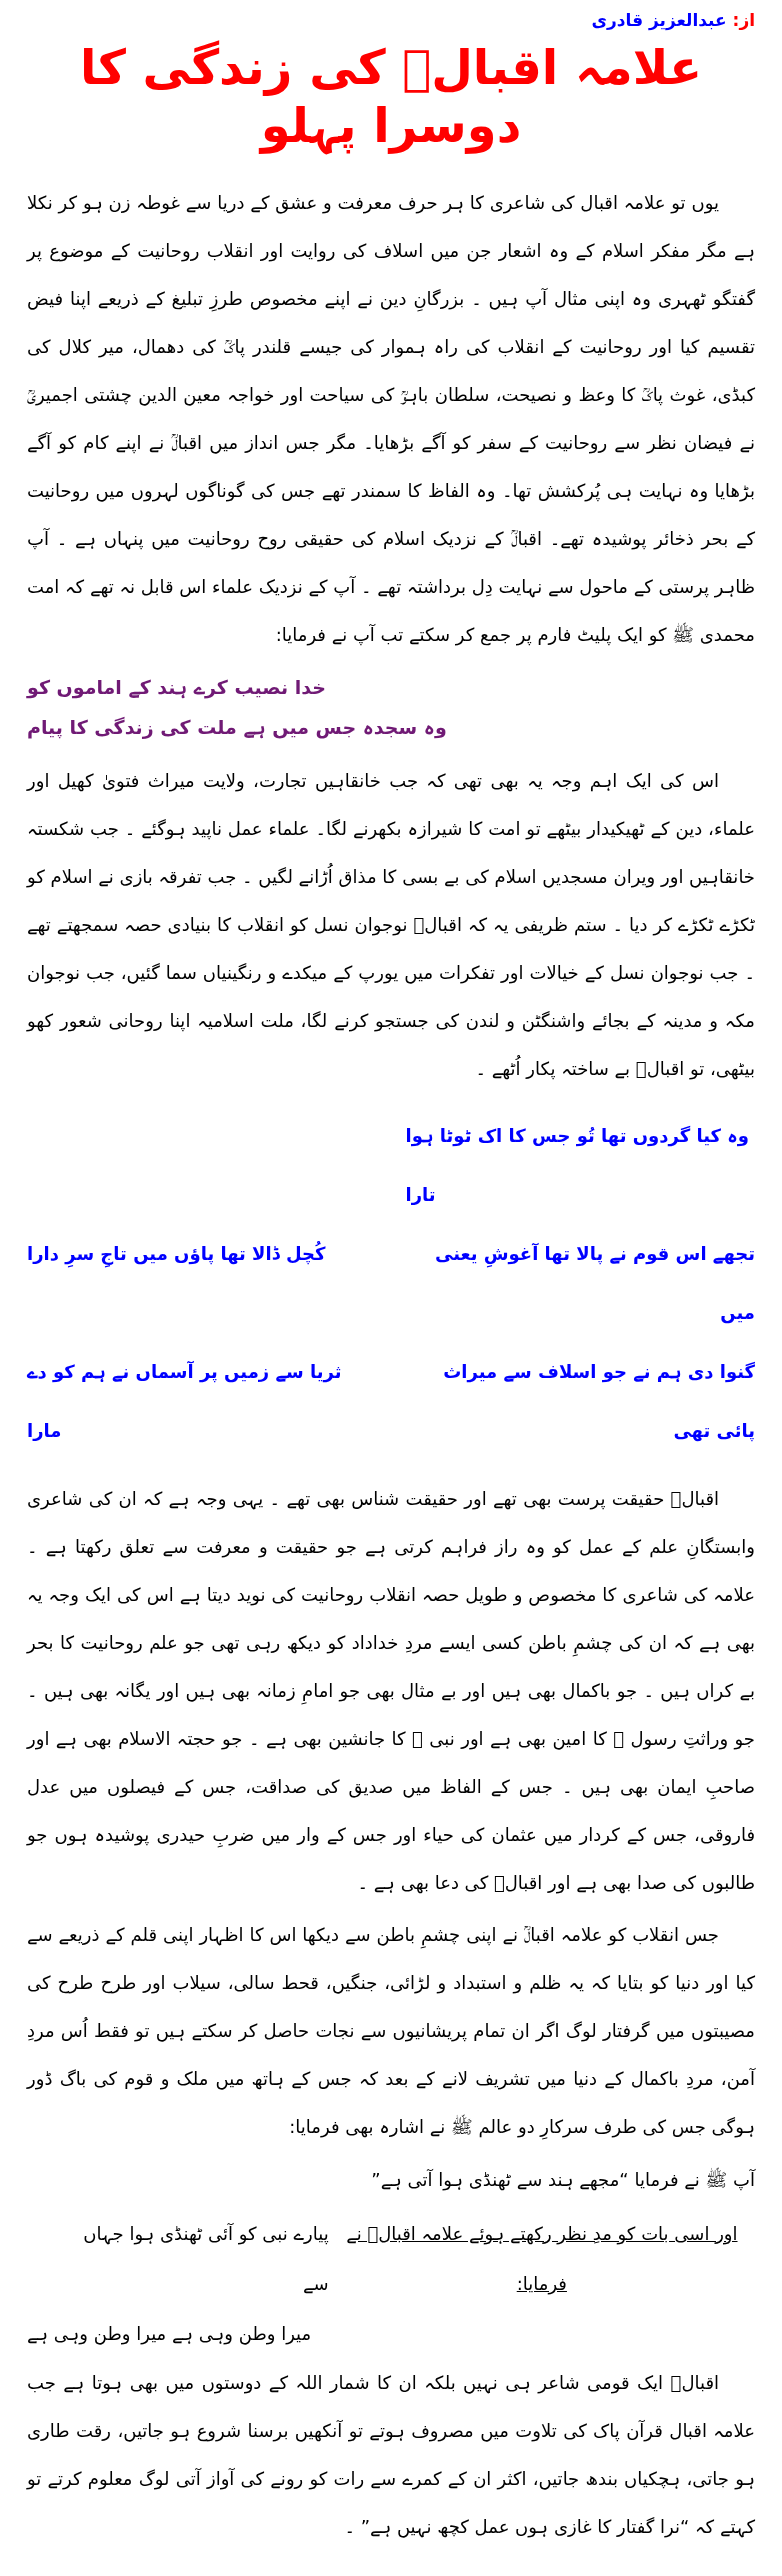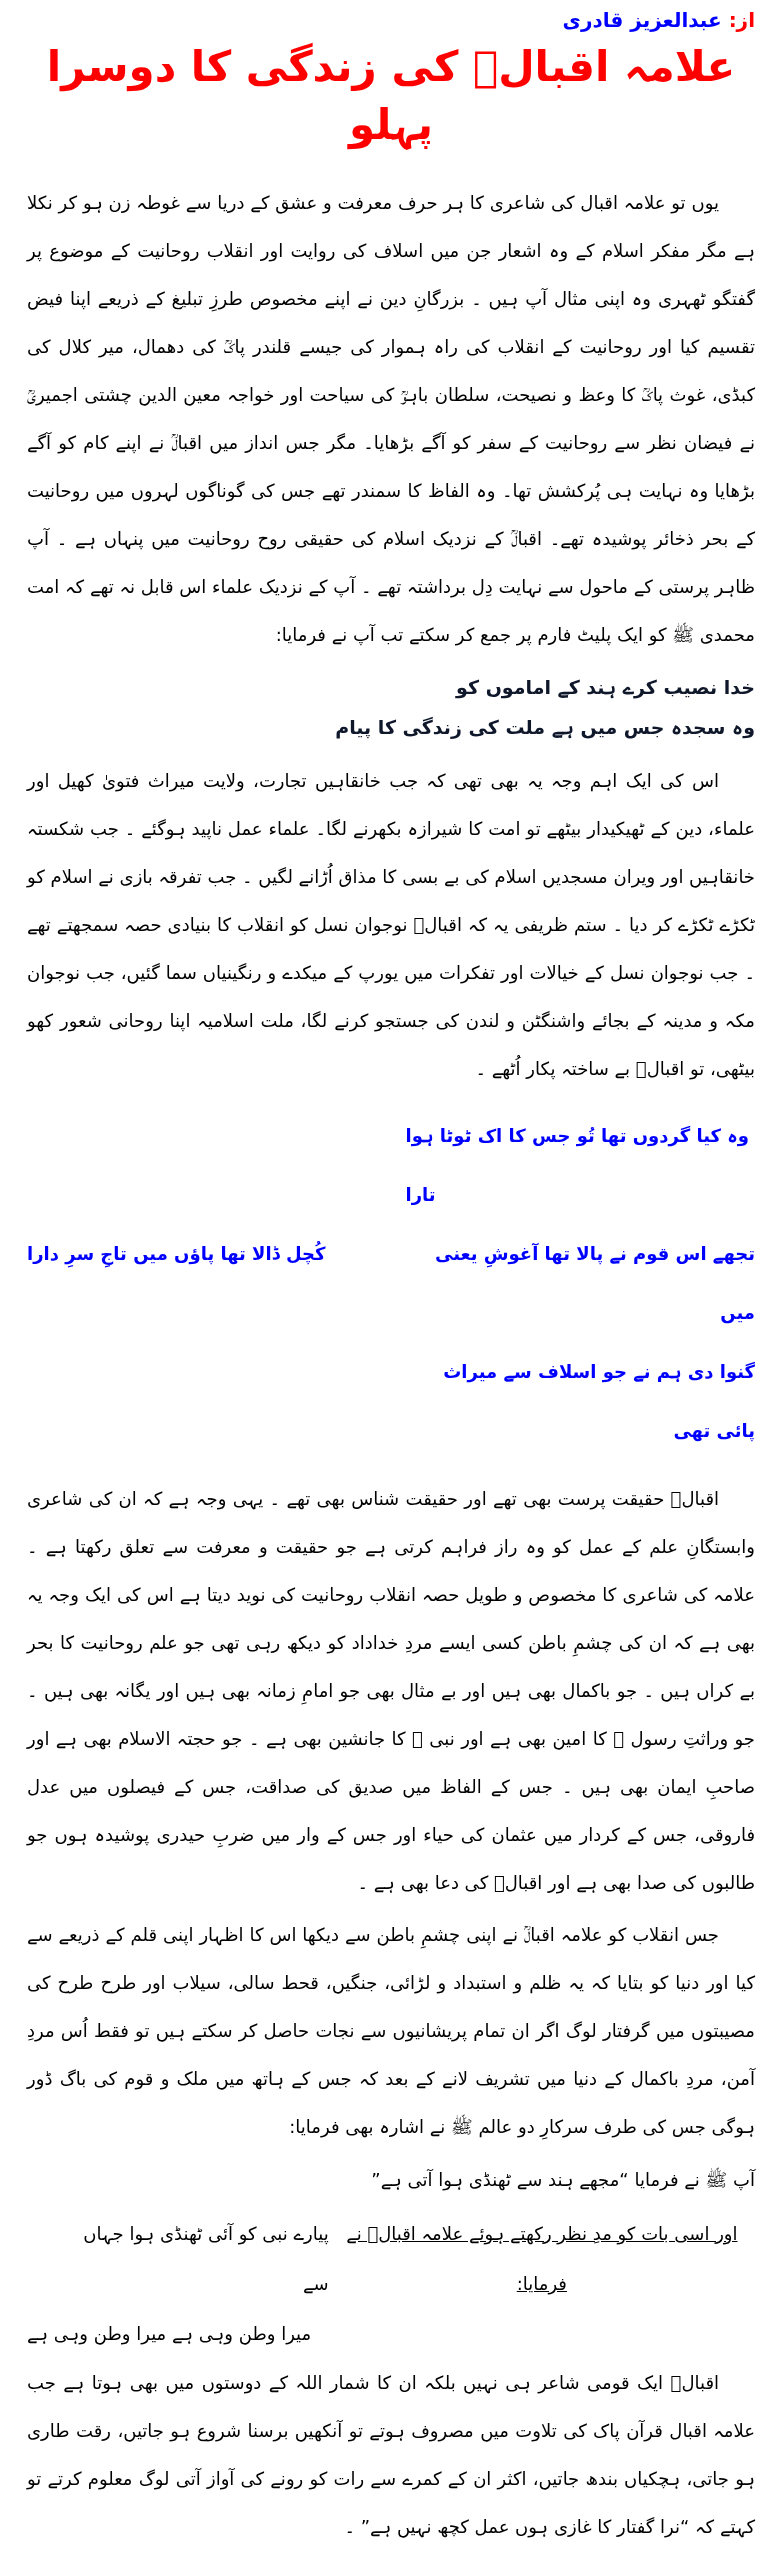--- a/index.html
+++ b/index.html
@@ -2,37 +2,37 @@
 <html lang="ur" dir="rtl"><head>
 <meta charset="utf-8">
 <style>
   html,body{margin:0;padding:0;background:#ffffff;}
   .page{
     width:782px;min-height:2576px;margin:0 auto;background:#ffffff;
     box-sizing:border-box;padding:7.7px 27px 23px 27px;
     font-family:"DejaVu Sans",sans-serif;color:#000;direction:rtl;
   }
   
-  .byline{ text-align:right; font-size:20px; font-weight:bold; line-height:25px; }
+  .byline{ text-align:right; font-size:17px; font-weight:bold; line-height:25px; }
   .byline .prefix{ color:#ff0000; }
   .byline .author{ color:#0000ff; }
   
   .main-title{
-    text-align:center; color:#ff0000; font-size:42px; font-weight:bold;
+    text-align:center; color:#ff0000; font-size:48px; font-weight:bold;
     line-height:58px; margin:5.8px 0 25px 0;
   }
   
   .para{
     font-size:18px; line-height:48px; text-align:justify; text-justify:inter-word;
     margin:0 0 3.8px 0;
   }
   .para .indent{ display:inline-block; width:36px; }
   
   .verse-red{
-    color:#0f172a; font-weight:bold; text-align:right;
+    color:#701a75; font-weight:bold; text-align:left;
     font-size:19px; line-height:40px; margin:7.7px 0 9.6px 0;
   }
   
   .couplets{ color:#0000ff; font-weight:bold; font-size:18px; margin:13.4px 0 15.3px 0; }
   .couplet{ display:flex; justify-content:space-between; line-height:59px; }
   .couplet .hemi-right{ text-align:right; width:48%; }
   .couplet .hemi-left{ text-align:left; width:48%; direction:rtl; }
   
   .quote-line{ text-align:right; font-size:18px; line-height:50px; margin:3.8px 0; }
   
@@ -65,20 +65,21 @@
   <div class="couplets">
     <div class="couplet">
       <div class="hemi-left">وہ کیا گردوں تھا تُو جس کا اک ٹوٹا ہوا تارا</div>
     </div>
     <div class="couplet">
       <div class="hemi-right">تجھے اس قوم نے پالا تھا آغوشِ یعنی میں</div>
       <div class="hemi-left">کُچل ڈالا تھا پاؤں میں تاجِ سرِ دارا</div>
     </div>
     <div class="couplet">
       <div class="hemi-right">گنوا دی ہم نے جو اسلاف سے میراث پائی تھی</div>
+      <div class="hemi-left">ثریا سے زمیں پر آسماں نے ہم کو دے مارا</div>
     </div>
   </div>
 
 
   <p class="para"><span class="indent"></span><span>اقبالؒ حقیقت پرست بھی تھے اور حقیقت شناس بھی تھے ۔ یہی وجہ ہے کہ ان کی شاعری وابستگانِ علم کے عمل کو وہ راز فراہم کرتی ہے جو حقیقت و معرفت سے تعلق رکھتا ہے ۔ علامہ کی شاعری کا مخصوص و طویل حصہ انقلاب روحانیت کی نوید دیتا ہے اس کی ایک وجہ یہ بھی ہے کہ ان کی چشمِ باطن کسی ایسے مردِ خداداد کو دیکھ رہی تھی جو علم روحانیت کا بحر بے کراں ہیں ۔ جو باکمال بھی ہیں اور بے مثال بھی جو امامِ زمانہ بھی ہیں اور یگانہ بھی ہیں ۔ جو وراثتِ رسول ﷺ کا امین بھی ہے اور نبی ﷺ کا جانشین بھی ہے ۔ جو حجتہ الاسلام بھی ہے اور صاحبِ ایمان بھی ہیں ۔ جس کے الفاظ میں صدیق کی صداقت، جس کے فیصلوں میں عدل فاروقی، جس کے کردار میں عثمان کی حیاء اور جس کے وار میں ضربِ حیدری پوشیدہ ہوں جو طالبوں کی صدا بھی ہے اور اقبالؒ کی دعا بھی ہے ۔</span></p>
 
   <p class="para"><span class="indent"></span><span>جس انقلاب کو علامہ اقبالؒ نے اپنی چشمِ باطن سے دیکھا اس کا اظہار اپنی قلم کے ذریعے سے کیا اور دنیا کو بتایا کہ یہ ظلم و استبداد و لڑائی، جنگیں، قحط سالی، سیلاب اور طرح طرح کی مصیبتوں میں گرفتار لوگ اگر ان تمام پریشانیوں سے نجات حاصل کر سکتے ہیں تو فقط اُس مردِ آمن، مردِ باکمال کے دنیا میں تشریف لانے کے بعد کہ جس کے ہاتھ میں ملک و قوم کی باگ ڈور ہوگی جس کی طرف سرکارِ دو عالم ﷺ نے اشارہ بھی فرمایا:</span></p>
 
   <div class="quote-line">آپ ﷺ نے فرمایا “مجھے ہند سے ٹھنڈی ہوا آتی ہے”</div>
 

